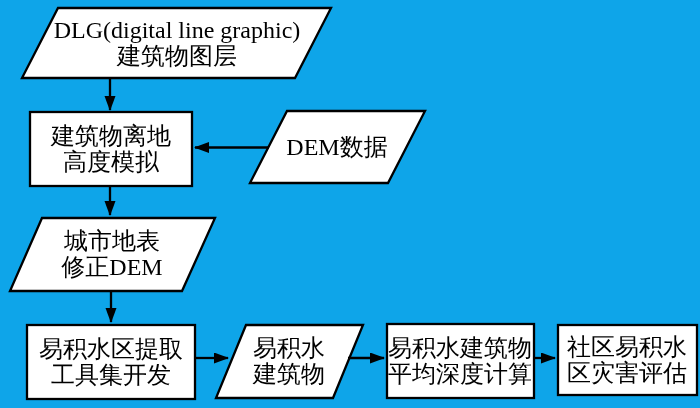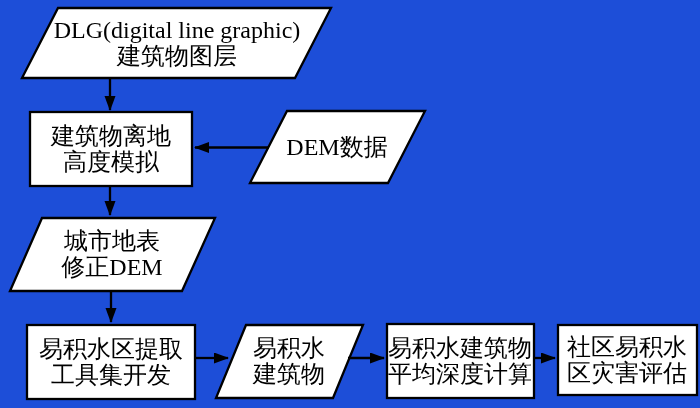--- a/index.html
+++ b/index.html
@@ -3,21 +3,21 @@
 <meta charset="utf-8">
 <style>
   html, body {
     margin: 0;
     padding: 0;
     background: #ffffff;
   }
   .stage {
     width: 700px;
     height: 408px;
-    background: #1d4ed8;
+    background: #0ea5e9;
     position: relative;
     overflow: hidden;
   }
   svg { display: block; }
   .shape {
     fill: #ffffff;
     stroke: #000000;
     stroke-width: 2.3;
   }
   .edge {

